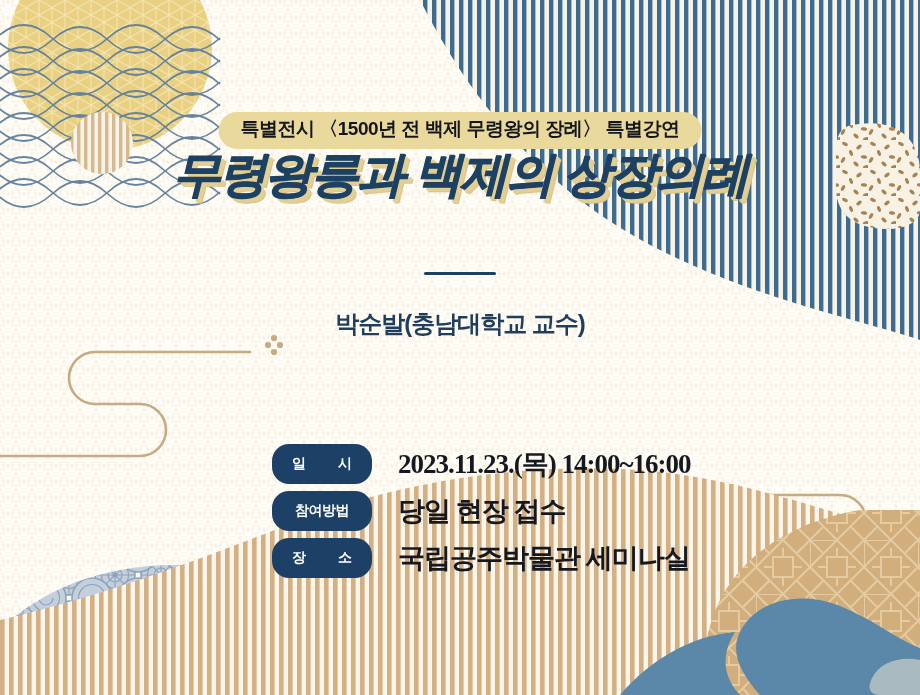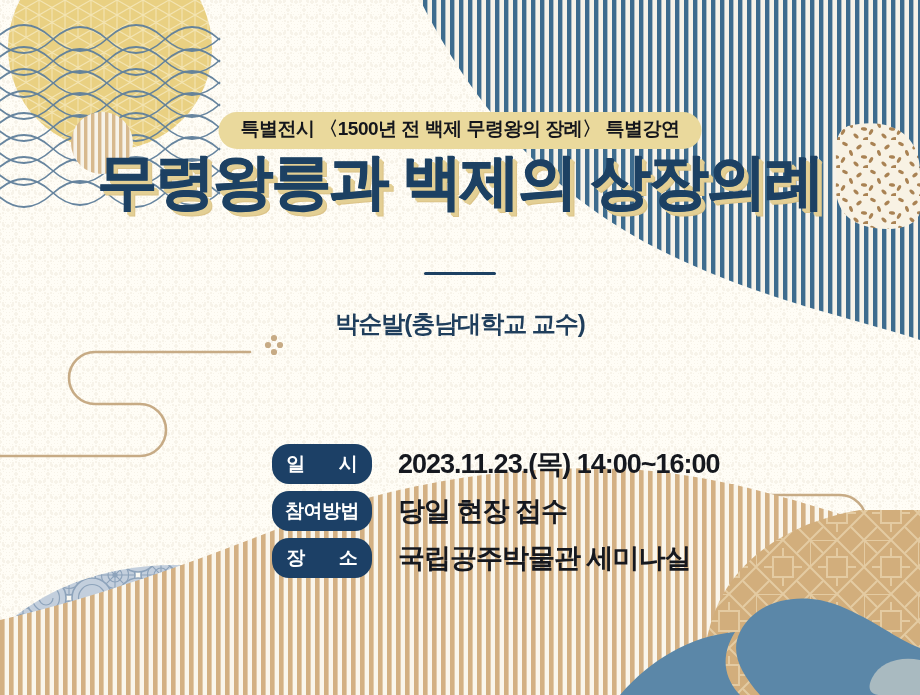--- a/index.html
+++ b/index.html
@@ -39,28 +39,29 @@
     background:#ead99c;
     border-radius:22px;
     padding:7px 22px 9px 22px;
     font-size:19px;font-weight:bold;letter-spacing:-0.5px;
     color:#14161c;white-space:nowrap;line-height:1.1;
   }
 
   .main-title{
     position:absolute;left:0;right:0;top:150px;
     text-align:center;white-space:nowrap;
-    font-size:60px;font-weight:bold;
+    font-size:48px;font-weight:bold;
     letter-spacing:-2px;
     color:#1d4163;
     line-height:1.05;
     text-shadow:
        3px 3px 0 #e3cf94,
        4px 4px 0 #e3cf94,
        5px 5px 0 #dcc489;
+    font-style: italic;
     -webkit-text-stroke:1px #1d4163;
   }
 
   .divider{
     position:absolute;left:50%;top:272px;transform:translateX(-50%);
     width:72px;height:3px;background:#1d4163;border-radius:2px;
   }
 
   .speaker{
     position:absolute;left:0;right:0;top:308px;
@@ -74,30 +75,30 @@
   }
   .info-row{
     display:flex;align-items:center;
     height:40px;margin-bottom:7px;
   }
   .info-pill{
     width:100px;height:40px;
     background:#1c4066;
     border-radius:17px;
     color:#ffffff;
-    font-size:19px;font-weight:bold;letter-spacing:-0.5px;
+    font-size:14px;font-weight:bold;letter-spacing:-0.5px;
     display:flex;align-items:center;justify-content:center;
     white-space:nowrap;
     box-sizing:border-box;
   }
   .info-pill.spaced{letter-spacing:14px;text-indent:14px;}
   .info-value{
     margin-left:26px;
     font-size:27px;font-weight:bold;letter-spacing:-1px;
-    color:#15181f;white-space:nowrap;
+    color:#15181f;white-space:nowrap;font-family:Liberation Serif, serif;
   }
 </style>
 </head>
 <body>
 
 <div id="poster">
 
   <div class="bg-seigaiha"></div>
 
   <svg class="layer" viewBox="0 0 920 695" xmlns="http://www.w3.org/2000/svg">

